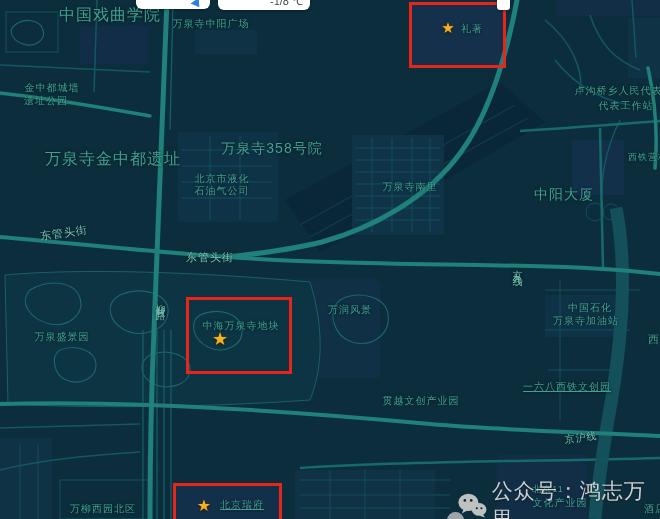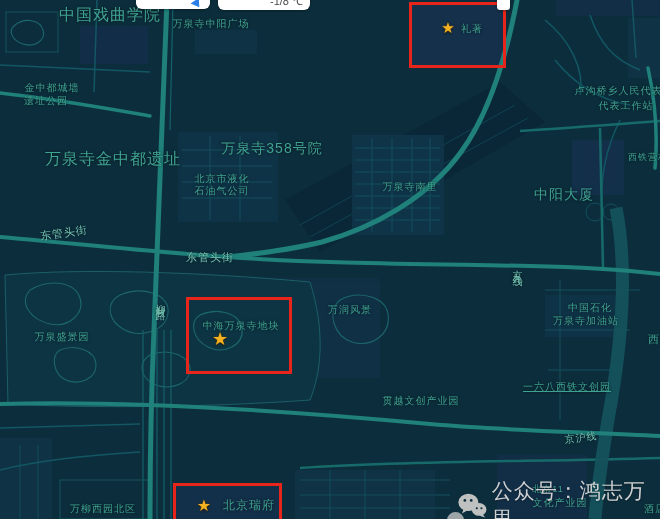--- a/index.html
+++ b/index.html
@@ -166,21 +166,21 @@
   <div class="marker">
         <span class="star" style="left: 448px; top: 28px; font-size: 15px;">★</span>
         <span class="marker-label" style="left: 472px; top: 29px; font-size: 10px;">礼著</span>
       </div>
       <div class="marker">
         <span class="star" style="left: 220px; top: 339px; font-size: 18px;">★</span>
         <span class="marker-label" style="left: 241px; top: 326px; font-size: 10px;">中海万泉寺地块</span>
       </div>
       <div class="marker">
         <span class="star" style="left: 204px; top: 505px; font-size: 16px;">★</span>
-        <span class="marker-label" style="left: 249px; top: 505px; font-size: 12px;">北京瑞府</span>
+        <span class="marker-label" style="left: 242px; top: 505px; font-size: 10px; text-decoration: underline;">北京瑞府</span>
       </div>
     </div>
 
   <div class="widget" id="widget-left">
     <span id="nav-icon"></span>
   </div>
   <div class="widget" id="widget-temp">
     <span>-1/8 ℃</span>
   </div>
   <div class="widget" id="widget-corner"></div>

